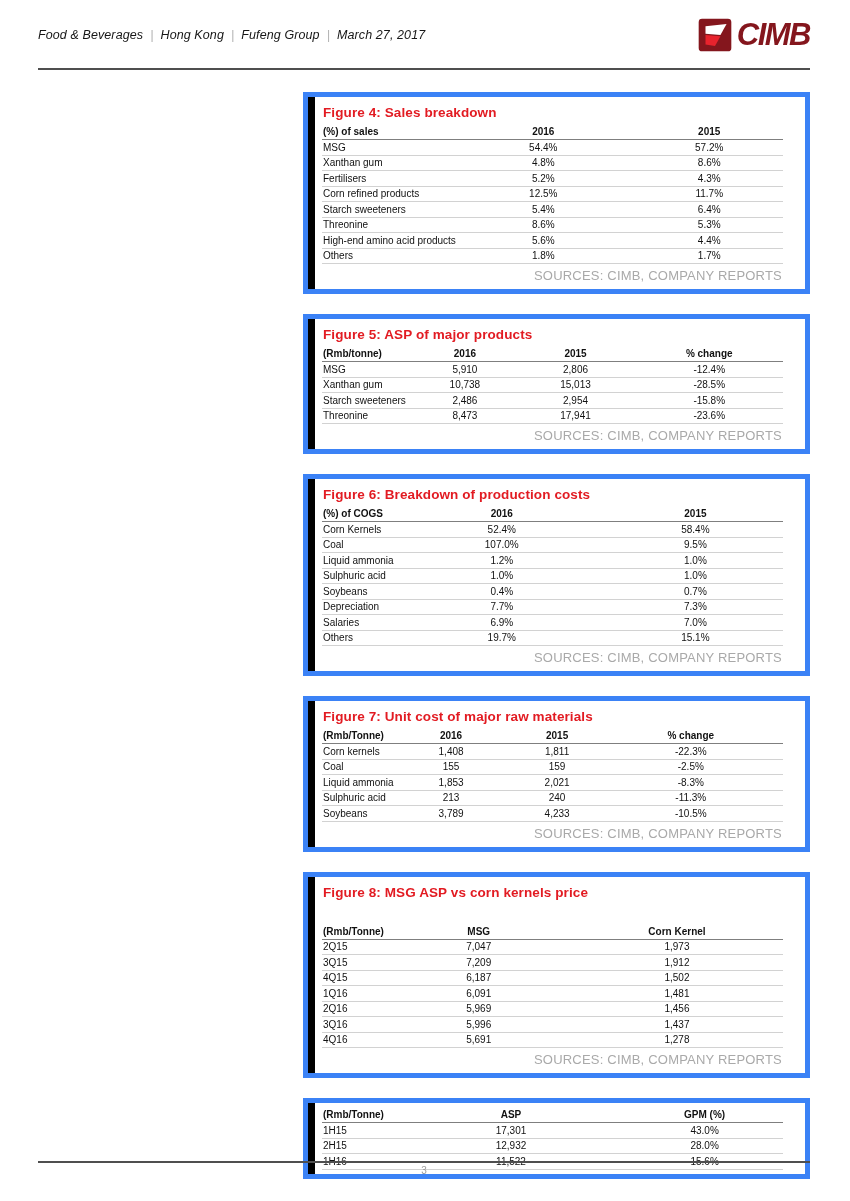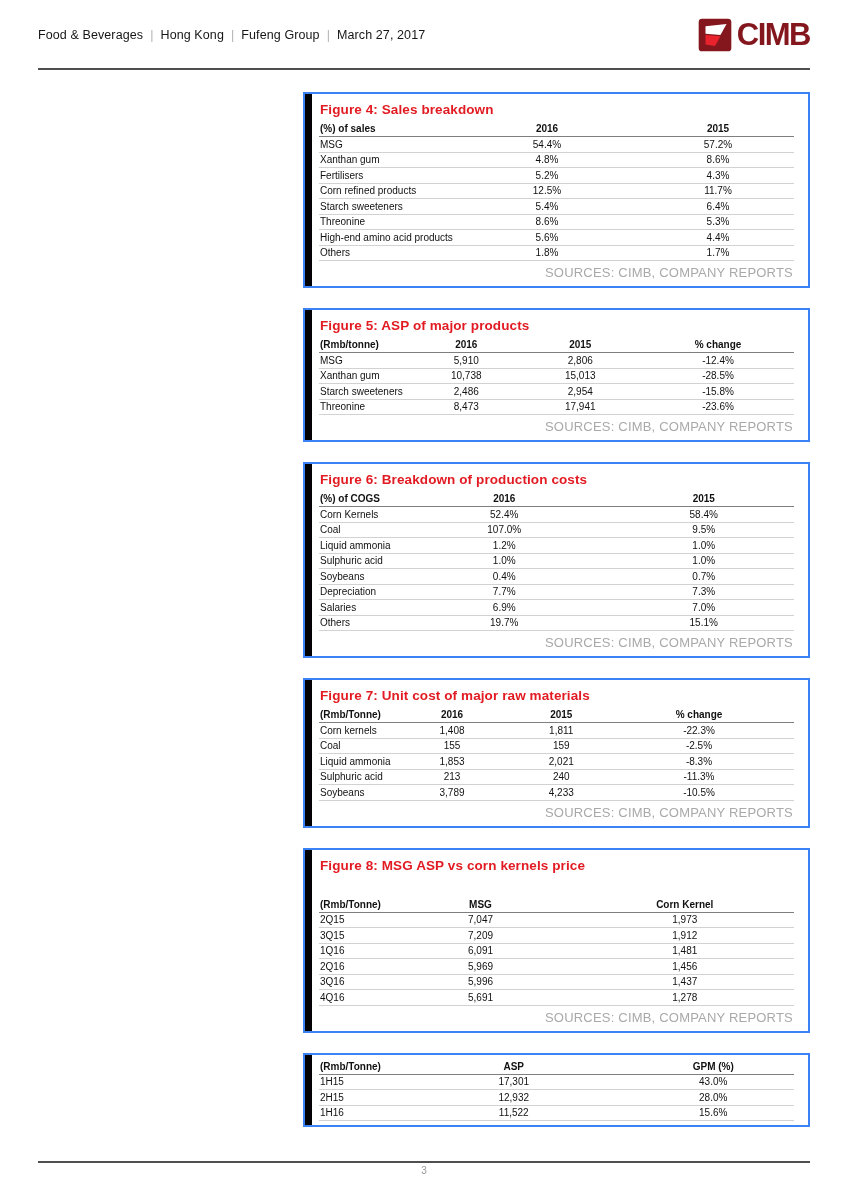--- a/index.html
+++ b/index.html
@@ -9,38 +9,39 @@
     font-family: "Liberation Sans", sans-serif;
     color: #111;
     position: relative;
     overflow: hidden;
   }
 
   
   .hdr {
     display: flex; justify-content: space-between; align-items: flex-start;
     padding: 18px 40px 0 38px;
+    font-style: italic;
   }
   .breadcrumb { font-size: 12.5px; color: #161616; padding-top: 10px; letter-spacing: .1px; }
   .breadcrumb .sep { color: #b3b3b3; margin: 0 7px; font-weight: normal; }
   .logo { display: flex; align-items: center; gap: 5px; }
   .logo svg { width: 34px; height: 34px; display: block; }
   .logo-text {
     font-size: 31px; font-weight: bold; color: #84161d;
     letter-spacing: -1.5px; line-height: 34px;
   }
   .top-rule { border: none; border-top: 2px solid #4f4f4f; margin: 16px 40px 0 38px; }
 
   
   .figures { margin: 22px 40px 0 303px; }
   .figure-box {
     position: relative;
-    border: 2px solid #3b82f6;
+    border: 5px solid #3b82f6;
     margin-bottom: 20px;
-    padding: 5px 14px 4px 14px;
+    padding: 5px 22px 4px 14px;
     background: #fff;
   }
   .side-bar { position: absolute; left: 0; top: 0; bottom: 0; width: 7px; background: #000; }
   .fig-title {
     color: #e21b22; font-weight: bold; font-size: 13.5px;
     padding: 3px 0 5px 1px; letter-spacing: .1px;
   }
   .fig-title.gapped { padding-bottom: 25px; }
   .fig-table { width: 100%; border-collapse: collapse; table-layout: fixed; font-size: 10px; }
   .fig-table th {
@@ -327,20 +328,25 @@
               <td>2Q15</td>
               <td>7,047</td>
               <td>1,973</td>
             </tr>
             <tr>
               <td>3Q15</td>
               <td>7,209</td>
               <td>1,912</td>
             </tr>
             <tr>
+              <td>4Q15</td>
+              <td>6,187</td>
+              <td>1,502</td>
+            </tr>
+            <tr>
               <td>1Q16</td>
               <td>6,091</td>
               <td>1,481</td>
             </tr>
             <tr>
               <td>2Q16</td>
               <td>5,969</td>
               <td>1,456</td>
             </tr>
             <tr>

